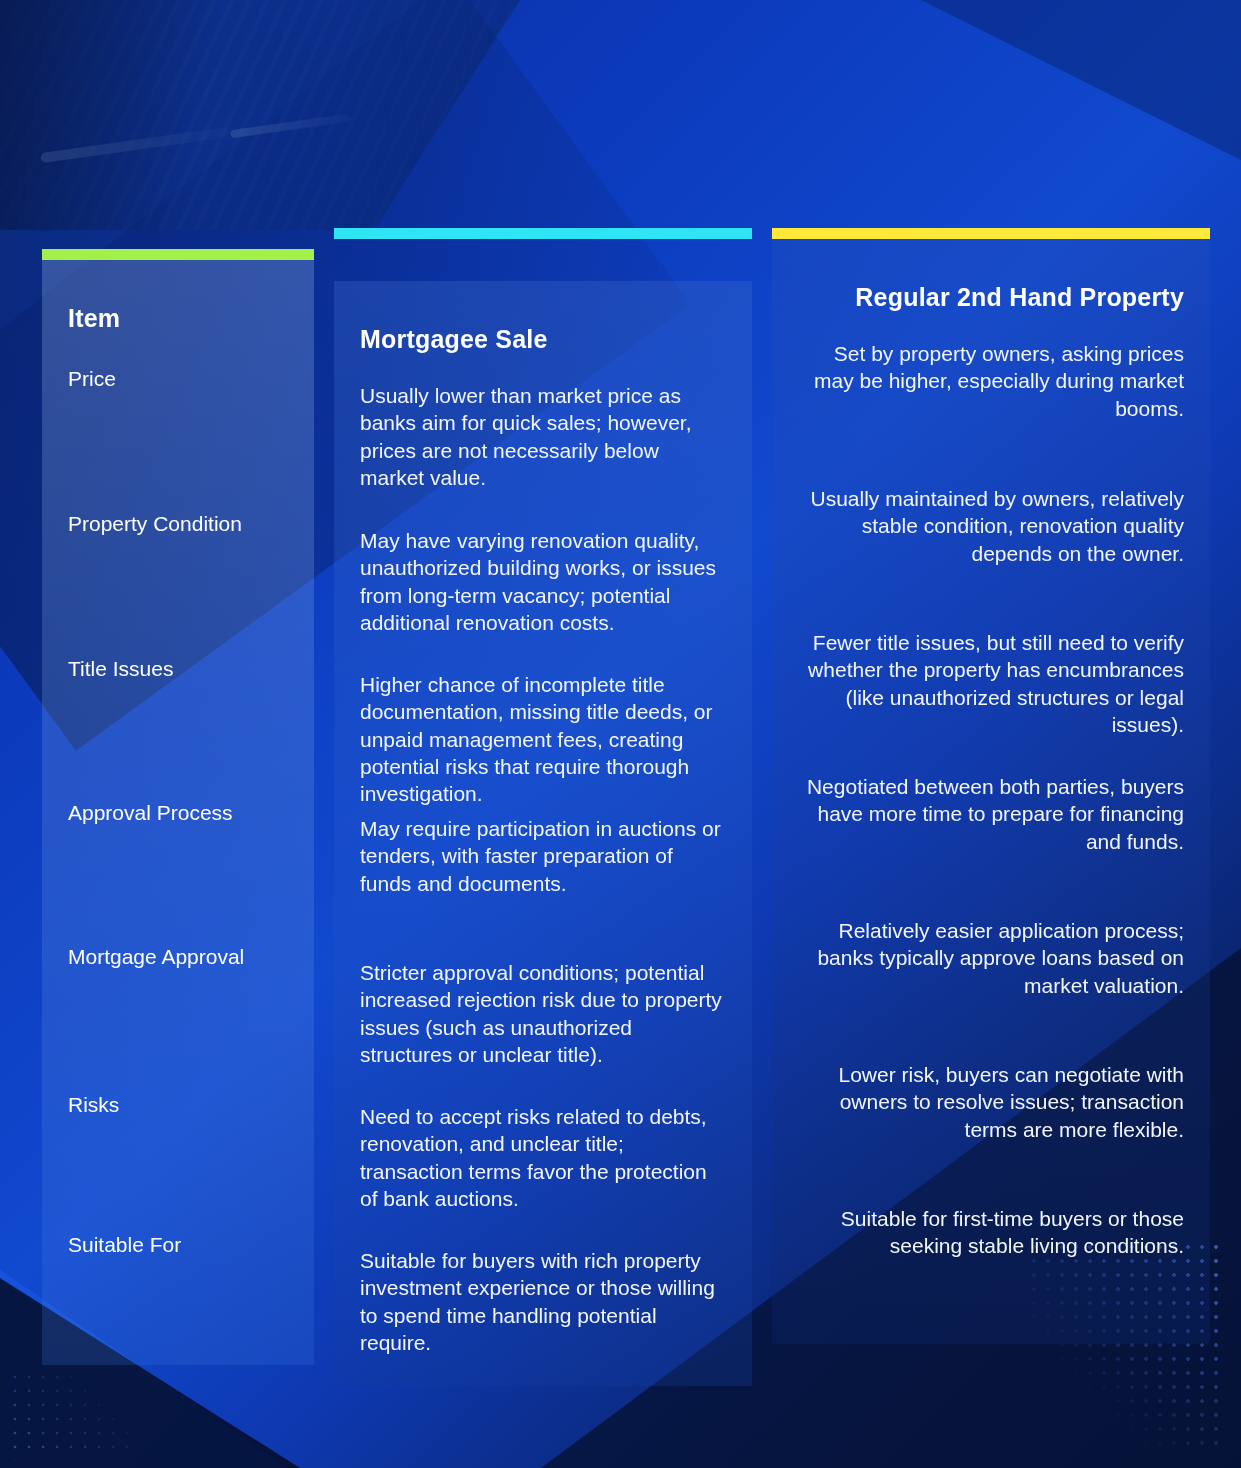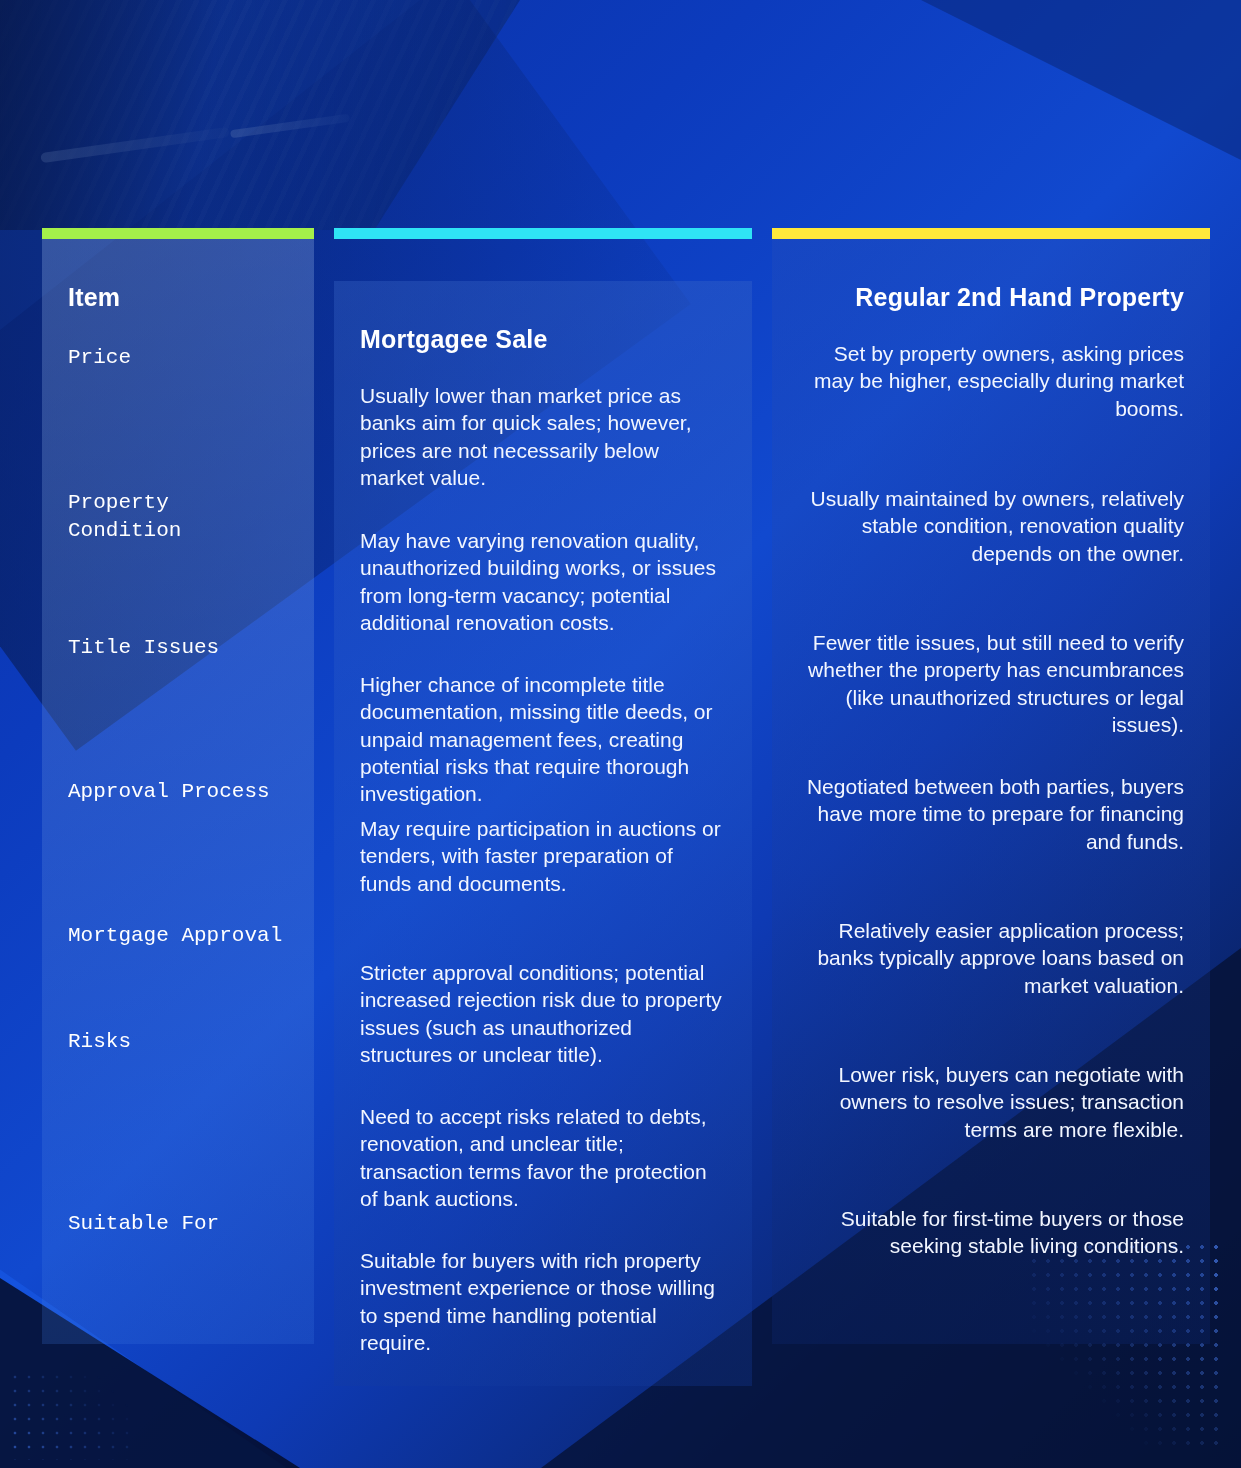--- a/index.html
+++ b/index.html
@@ -129,21 +129,21 @@
     left: 42px; top: 228px;
     width: 1168px;
     display: flex;
     gap: 20px;
   }
   .col {
     position: relative;
     display: flex;
     flex-direction: column;
   }
-  .col-item   { width: 272px; }
+  .col-item   { width: 272px; justify-content: center; }
   .col-mort   { width: 418px; gap: 42px; }
   .col-reg    { width: 438px; text-align: right; }
 
   .col-accent {
     height: 11px;
     width: 100%;
   }
   .col-body {
     position: relative;
     padding: 44px 26px 30px 26px;
@@ -171,21 +171,21 @@
   .cell {
     color: #f2f6ff;
     font-size: 21px;
     line-height: 1.30;
   }
   .col-item .cell {
     font-size: 21px;
     line-height: 1.35;
     color: #ffffff;
   }
-  .col-item .cell { font-weight: normal; font-family: Liberation Mono, monospace; }
+  .col-item .cell { font-weight: normal; }
 
   
   .rows { position: relative; }
   .row-abs { position: absolute; left: 0; right: 0; }
 </style>
 </head>
 <body>
 
 <div class="bg-base"></div>
 <div class="bg-diag-3"></div>
@@ -219,21 +219,21 @@
             </div>
           <div class="row-abs" style="top:290px">
               <div class="cell">Title Issues</div>
             </div>
           <div class="row-abs" style="top:434px">
               <div class="cell">Approval Process</div>
             </div>
           <div class="row-abs" style="top:578px">
               <div class="cell">Mortgage Approval</div>
             </div>
-          <div class="row-abs" style="top:684px">
+          <div class="row-abs" style="top:726px">
               <div class="cell">Risks</div>
             </div>
           <div class="row-abs" style="top:866px">
               <div class="cell">Suitable For</div>
             </div>
         </div>
       </div>
     </div>
 
     <div class="col col-mort">

